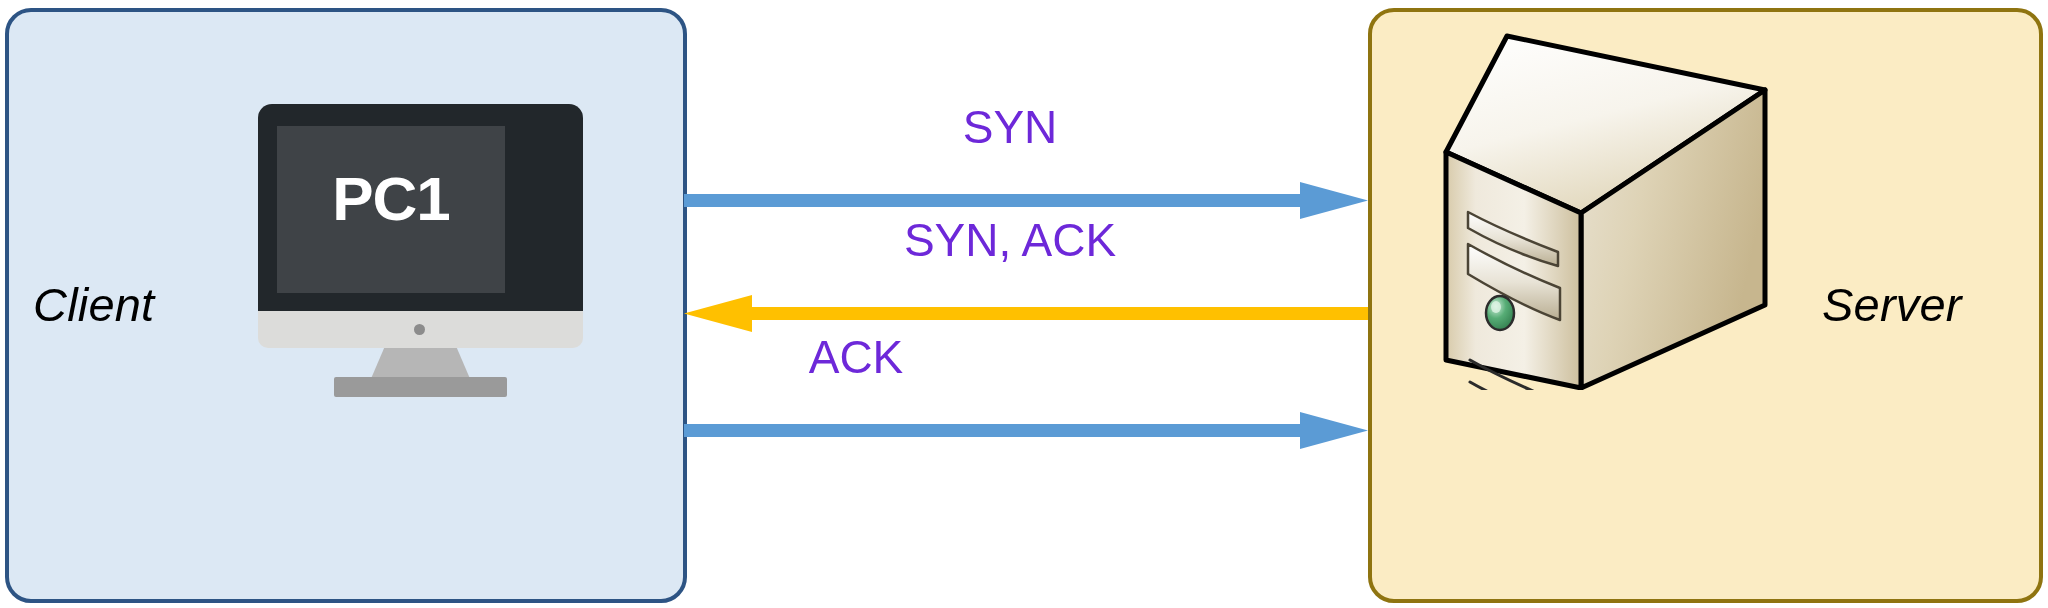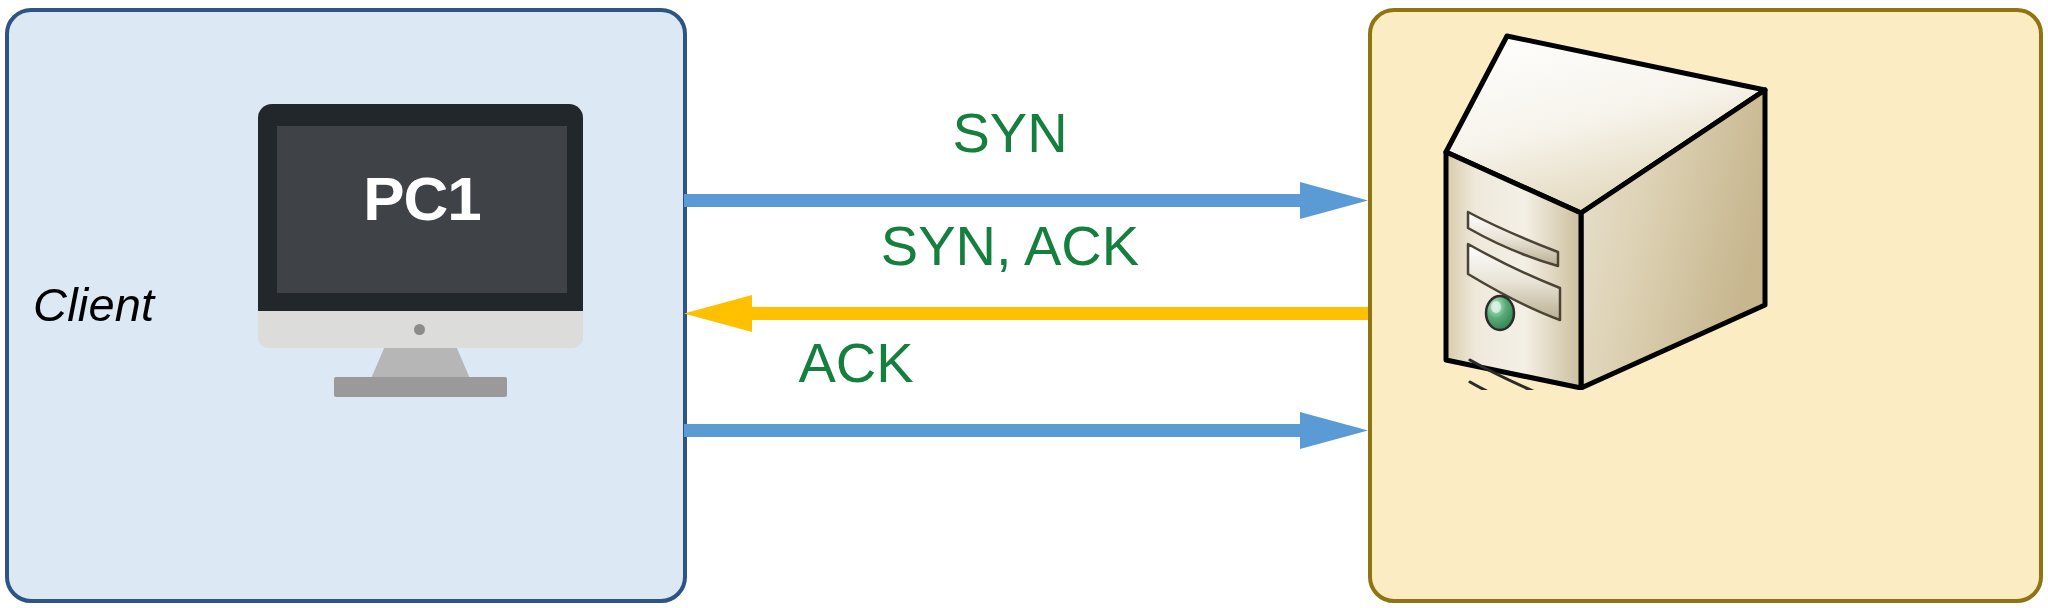--- a/index.html
+++ b/index.html
@@ -76,21 +76,21 @@
     top: 0;
     width: 325px;
     height: 207px;
     background: #22272b;
     border-radius: 14px 14px 0 0;
   }
   .pc-screen {
     position: absolute;
     left: 19px;
     top: 22px;
-    width: 290px;
+    width: 228px;
     height: 167px;
     background: #3f4347;
   }
   .pc-screen-text {
     position: absolute;
     width: 100%;
     text-align: center;
     top: 42px;
     font-family: "Liberation Sans", sans-serif;
     font-size: 62px;
@@ -150,23 +150,23 @@
 
   
   .flow {
     position: absolute;
   }
   .flow svg { display: block; }
 
   .flow-label {
     position: absolute;
     font-family: "Liberation Sans", sans-serif;
-    font-size: 56px;
+    font-size: 46px;
     font-weight: 400;
-    color: #15803d;
+    color: #6d28d9;
     white-space: nowrap;
     text-align: center;
   }
   #label-syn      { left: 0; top: 100px; width: 2048px; }
   #label-syn-ack  { left: 0; top: 213px; width: 2048px; }
   #label-ack      { left: 0; top: 330px; width: 1740px; }
   .flow-label span { position: relative; left: -14px; }
 </style>
 </head>
 <body>
@@ -183,20 +183,21 @@
       <div class="pc-screen-text">PC1</div>
     </div>
     <div class="pc-chin"></div>
     <div class="pc-power-dot"></div>
     <div class="pc-neck"></div>
     <div class="pc-base"></div>
   </div>
 
   <div class="zone" id="server-zone"></div>
 
+  <div class="zone-label" id="server-label">Server</div>
 
   <div id="server-icon">
     <svg width="330" height="360" viewBox="0 0 330 360" xmlns="http://www.w3.org/2000/svg">
       <defs>
         <linearGradient id="topFace" x1="0" y1="0" x2="0.45" y2="1">
           <stop offset="0%" stop-color="#ffffff"></stop>
           <stop offset="55%" stop-color="#f7f4ec"></stop>
           <stop offset="100%" stop-color="#e2d8bd"></stop>
         </linearGradient>
         <linearGradient id="frontFace" x1="0" y1="0" x2="1" y2="0">

